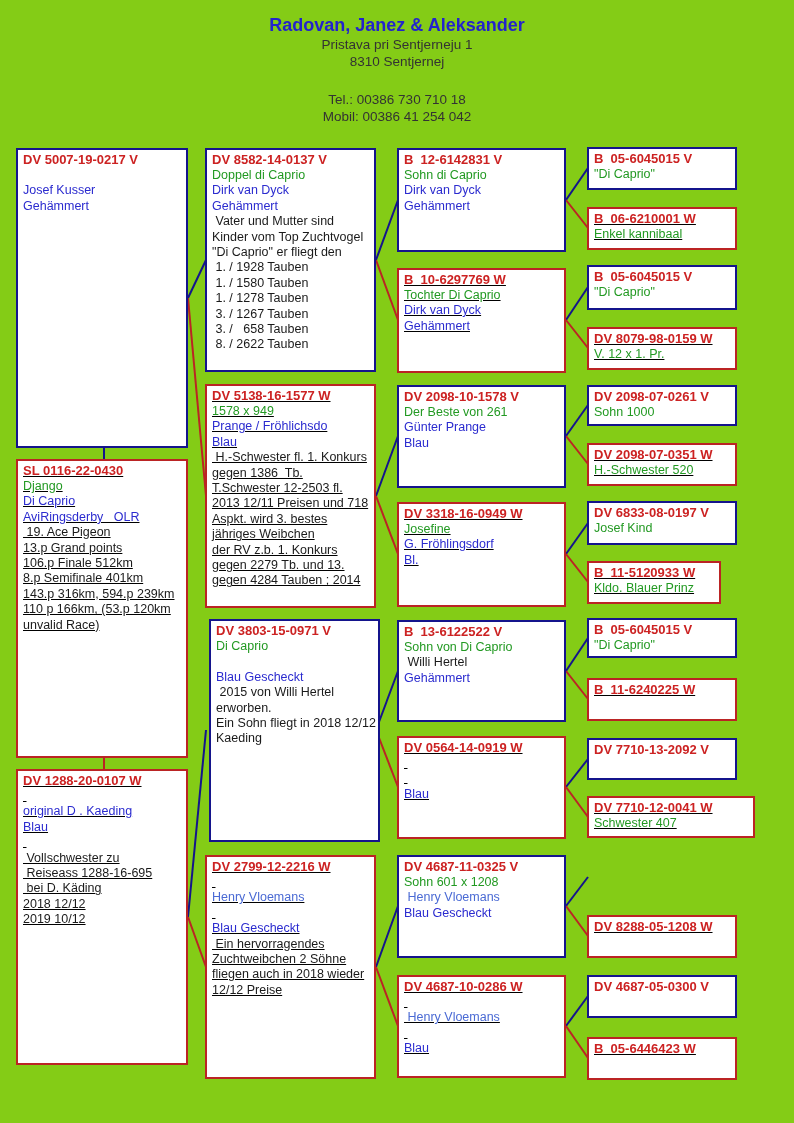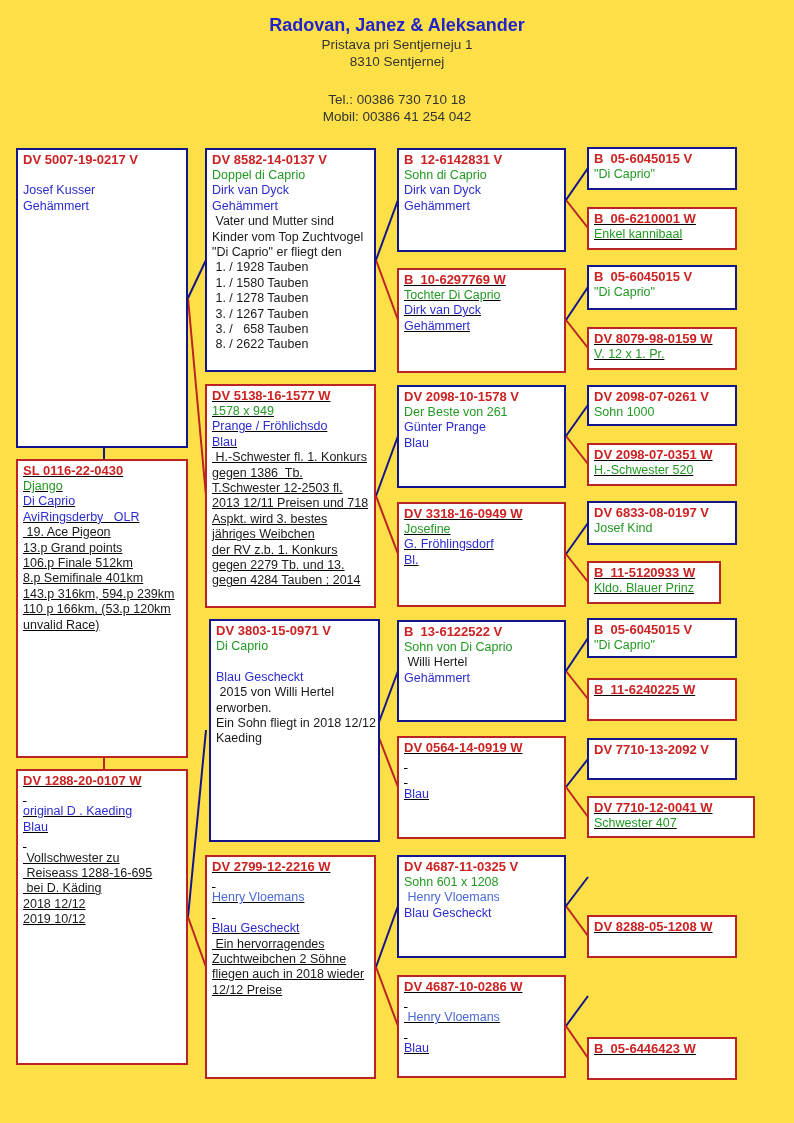--- a/index.html
+++ b/index.html
@@ -1,21 +1,21 @@
 <!DOCTYPE html>
 <html style="--sire: #14148c; --dam: #bb2424; --ring: #cc2222; --green: #229922; --blue: #2b2bcf; --blue2: #4a6ad4; --black: #1a1a1a; --titleblue: #2323cc;"><head>
 <meta charset="utf-8">
 <style>
   :root{
     --sire:#14148c; --dam:#bb2424; --ring:#cc2222;
     --green:#229922; --blue:#2b2bcf; --blue2:#4a6ad4;
     --black:#1a1a1a; --titleblue:#2323cc; --addr:#333333;
   }
   html,body{margin:0;padding:0;background:#ffffff;}
-  #page{position:relative;width:794px;height:1123px;background:#fde047;
+  #page{position:relative;width:794px;height:1123px;background:#84cc16;
         font-family:"Liberation Sans",sans-serif;overflow:hidden;}
   .header{position:absolute;top:14px;left:0;width:100%;text-align:center;}
   .title{font-size:18px;font-weight:bold;color:var(--titleblue);line-height:22px;}
   .addr{font-size:13.5px;color:var(--addr);line-height:17px;}
   .phones{margin-top:21px;}
   #conn{position:absolute;left:0;top:0;width:794px;height:1123px;pointer-events:none;}
   .pbox{position:absolute;background:#fff;padding:2px 5px;box-sizing:border-box;overflow:hidden;}
   .sire{border:2px solid var(--sire);}
   .dam{border:2px solid var(--dam);text-decoration:underline;}
   .ring{font-weight:bold;color:var(--ring);font-size:13px;line-height:16px;white-space:pre;}
@@ -299,18 +299,22 @@
   <div class="pbox dam" style="left:587px;top:796px;width:168px;height:42px">
     <div class="ring">DV 7710-12-0041 W</div>
     <div class="lines">
         <div class="g">Schwester 407</div>
       </div>
   </div>
   <div class="pbox dam" style="left:587px;top:915px;width:150px;height:43px">
     <div class="ring">DV 8288-05-1208 W</div>
     <div class="lines"></div>
   </div>
+  <div class="pbox sire" style="left:587px;top:975px;width:150px;height:43px">
+    <div class="ring">DV 4687-05-0300 V</div>
+    <div class="lines"></div>
+  </div>
   <div class="pbox dam" style="left:587px;top:1037px;width:150px;height:43px">
     <div class="ring">B  05-6446423 W</div>
     <div class="lines"></div>
   </div>
 
 </div>
 
 </body></html>

